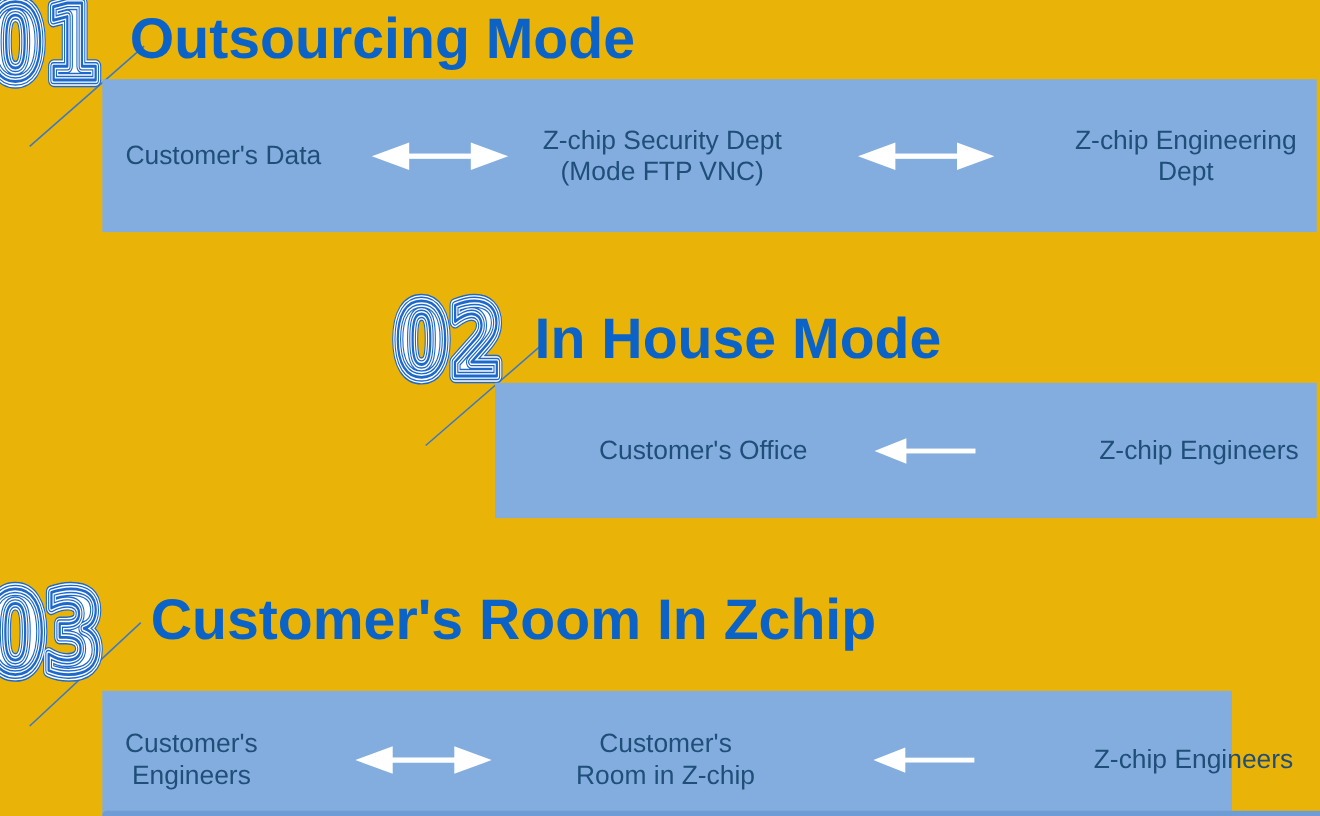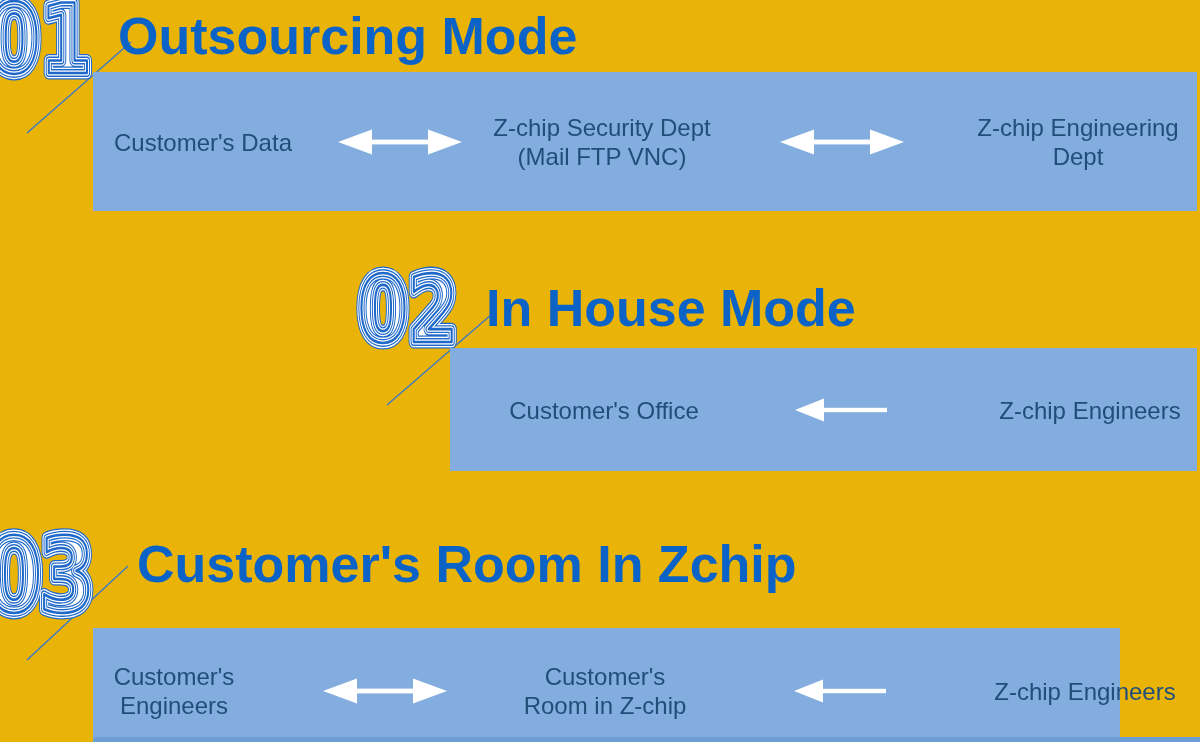--- a/index.html
+++ b/index.html
@@ -114,21 +114,21 @@
     <div class="banner-label" style="left:0px; width:220px;">
       <span>Customer's Data</span>
     </div>
     <svg class="banner-arrow" style="left:245px;" width="124" height="26" viewBox="0 0 124 26">
       <polygon points="0,13 34,0.5 34,25.5"></polygon>
       <polygon points="124,13 90,0.5 90,25.5"></polygon>
       <rect x="30" y="10.6" width="64" height="4.8"></rect>
     </svg>
     <div class="banner-label" style="left:359px; width:300px;">
       <span>Z-chip Security Dept</span><br>
-      <span>(Mail FTP VNC)</span>
+      <span>(Mode FTP VNC)</span>
     </div>
     <svg class="banner-arrow" style="left:687px;" width="124" height="26" viewBox="0 0 124 26">
       <polygon points="0,13 34,0.5 34,25.5"></polygon>
       <polygon points="124,13 90,0.5 90,25.5"></polygon>
       <rect x="30" y="10.6" width="64" height="4.8"></rect>
     </svg>
     <div class="banner-label" style="left:845px; width:280px;">
       <span>Z-chip Engineering</span><br>
       <span>Dept</span>
     </div>
@@ -140,21 +140,21 @@
       <text class="r2" x="4" y="70">02</text>
       <text class="r3" x="4" y="70">02</text>
       <text class="r4" x="4" y="70">02</text>
       <text class="r5" x="4" y="70">02</text>
     </g>
   </svg>
 
   <div class="section-title" style="left:486px; top:278px;text-align:right;">In House Mode</div>
 
   <div class="banner" style="left:450px; top:348px; width:747px; height:123px;">
-    <div class="banner-label" style="left:24px; width:260px;">
+    <div class="banner-label" style="left:24px; width:260px;text-align:right;">
       <span>Customer's Office</span>
     </div>
     <svg class="banner-arrow" style="left:345px;" width="92" height="26" viewBox="0 0 92 26">
       <polygon points="0,13 29,1.5 29,24.5"></polygon>
       <rect x="25" y="10.8" width="67" height="4.4"></rect>
     </svg>
     <div class="banner-label" style="left:510px; width:260px;">
       <span>Z-chip Engineers</span>
     </div>
   </div>

